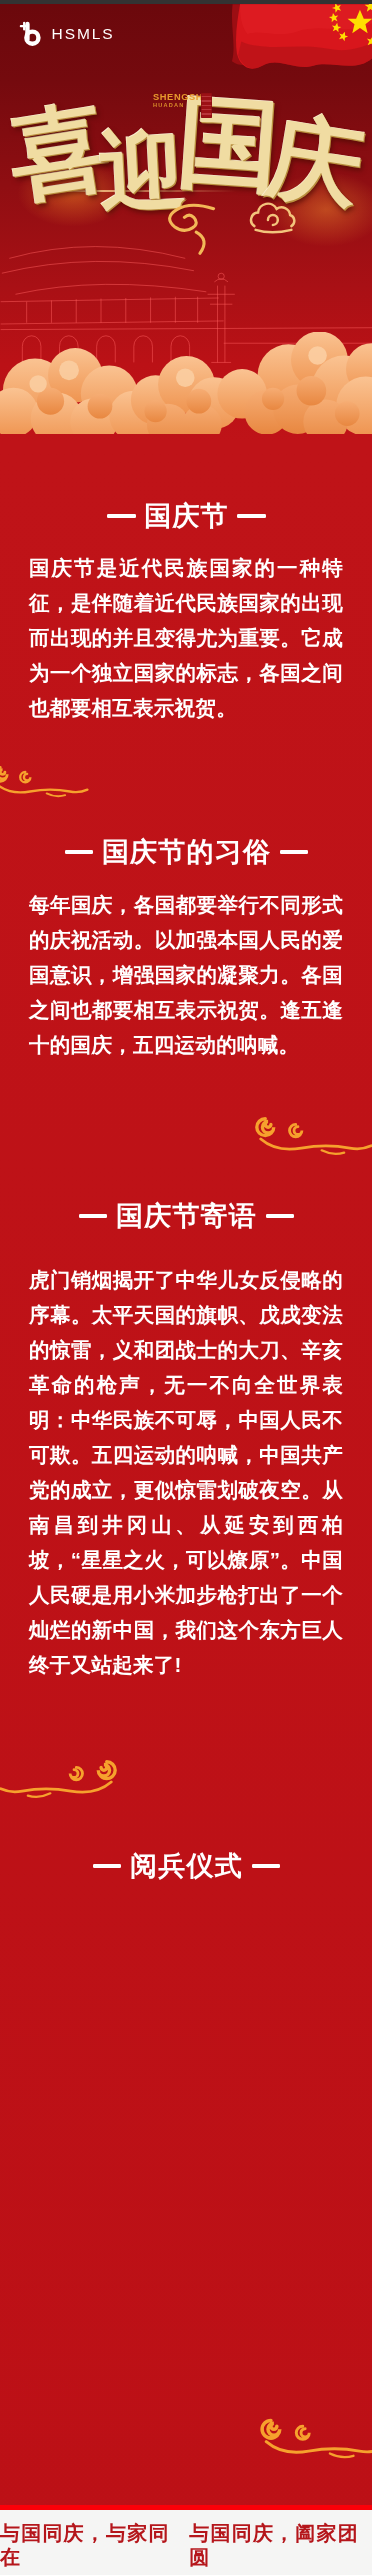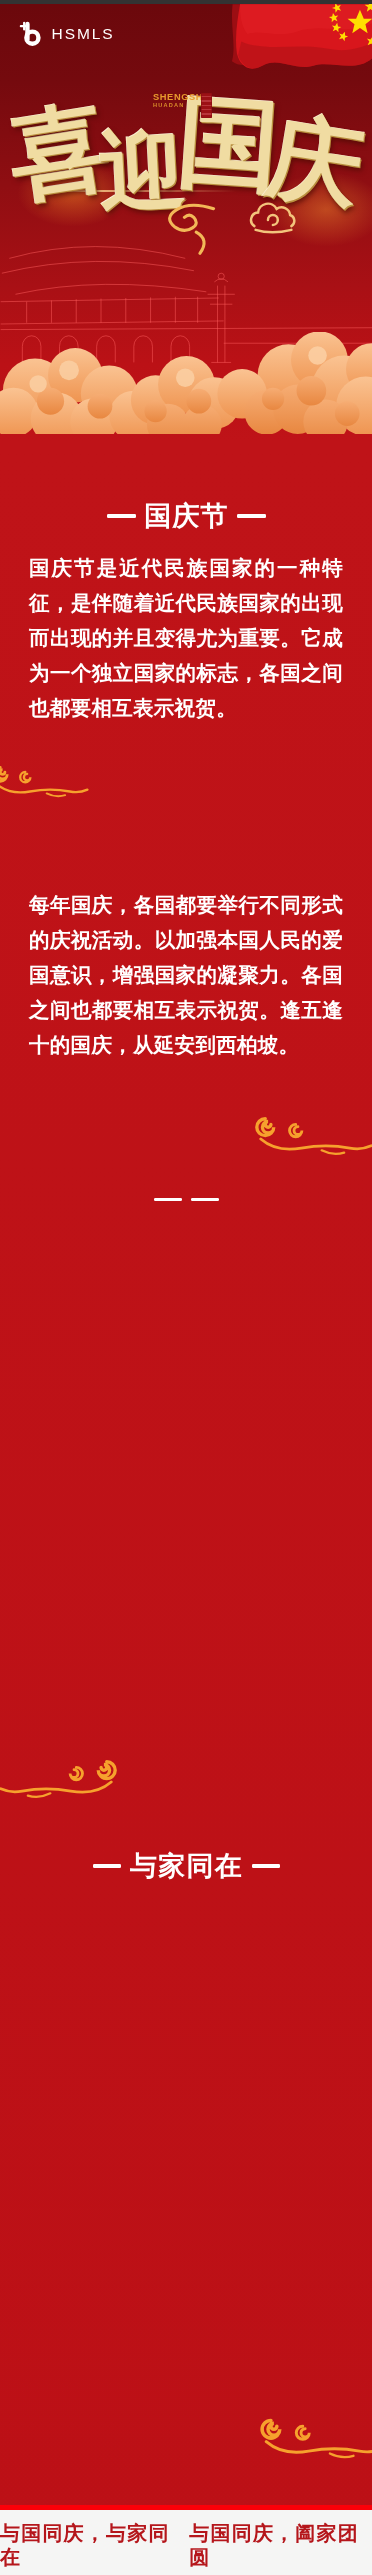--- a/index.html
+++ b/index.html
@@ -215,52 +215,59 @@
     <svg width="102" height="56" viewBox="0 0 220 95">
       <g fill="none" stroke="#F6A12D" stroke-linecap="round">
         <path stroke-width="6" d="M20 16 a15 15 0 1 0 15 15 a10 10 0 1 1 -10 -10 a5 5 0 1 0 5 5"></path>
         <path stroke-width="5" d="M74 26 a11 11 0 1 0 11 11 a7 7 0 1 1 -7 -7"></path>
         <path stroke-width="5" d="M12 52 q28 24 72 16 q44 -8 86 0 q20 4 38 -4"></path>
         <path stroke-width="4" d="M120 72 q20 10 40 4"></path>
       </g>
     </svg>
   </div>
 
-  <div class="body-text" id="p2">每年国庆，各国都要举行不同形式的庆祝活动。以加强本国人民的爱国意识，增强国家的凝聚力。各国之间也都要相互表示祝贺。逢五逢十的国庆，从延安到西柏坡。</div>
+  <div class="sec-heading" id="h2">
+    <span class="dash"></span>
+    <span>国庆节的习俗</span>
+    <span class="dash"></span>
+  </div>
+  <div class="body-text" id="p2">每年国庆，各国都要举行不同形式的庆祝活动。以加强本国人民的爱国意识，增强国家的凝聚力。各国之间也都要相互表示祝贺。逢五逢十的国庆，五四运动的呐喊。</div>
 
   <div class="cloud-decor cd2">
     <svg width="124" height="55" viewBox="0 0 220 95">
       <g fill="none" stroke="#F6A12D" stroke-linecap="round">
         <path stroke-width="6" d="M20 16 a15 15 0 1 0 15 15 a10 10 0 1 1 -10 -10 a5 5 0 1 0 5 5"></path>
         <path stroke-width="5" d="M74 26 a11 11 0 1 0 11 11 a7 7 0 1 1 -7 -7"></path>
         <path stroke-width="5" d="M12 52 q28 24 72 16 q44 -8 86 0 q20 4 38 -4"></path>
         <path stroke-width="4" d="M120 72 q20 10 40 4"></path>
       </g>
     </svg>
   </div>
 
   <div class="sec-heading" id="h3">
     <span class="dash"></span>
-    <span class="dash"></span>
-  </div>
+    <span>国庆节寄语</span>
+    <span class="dash"></span>
+  </div>
+  <div class="body-text" id="p3">虎门销烟揭开了中华儿女反侵略的序幕。太平天国的旗帜、戊戌变法的惊雷，义和团战士的大刀、辛亥革命的枪声，无一不向全世界表明：中华民族不可辱，中国人民不可欺。五四运动的呐喊，中国共产党的成立，更似惊雷划破夜空。从南昌到井冈山、从延安到西柏坡，“星星之火，可以燎原”。中国人民硬是用小米加步枪打出了一个灿烂的新中国，我们这个东方巨人终于又站起来了!</div>
 
   <div class="cloud-decor cd3">
     <svg width="124" height="55" viewBox="0 0 220 95">
       <g fill="none" stroke="#F6A12D" stroke-linecap="round" transform="scale(-1,1) translate(-220,0)">
         <path stroke-width="6" d="M20 16 a15 15 0 1 0 15 15 a10 10 0 1 1 -10 -10 a5 5 0 1 0 5 5"></path>
         <path stroke-width="5" d="M74 26 a11 11 0 1 0 11 11 a7 7 0 1 1 -7 -7"></path>
         <path stroke-width="5" d="M12 52 q28 24 72 16 q44 -8 86 0 q20 4 38 -4"></path>
         <path stroke-width="4" d="M120 72 q20 10 40 4"></path>
       </g>
     </svg>
   </div>
 
   <div class="sec-heading" id="h4">
     <span class="dash"></span>
-    <span>与家同在</span>
+    <span>阅兵仪式</span>
     <span class="dash"></span>
   </div>
 
   <div class="cloud-decor cd4">
     <svg width="130" height="56" viewBox="0 0 220 95">
       <g fill="none" stroke="#F6A12D" stroke-linecap="round">
         <path stroke-width="6" d="M20 16 a15 15 0 1 0 15 15 a10 10 0 1 1 -10 -10 a5 5 0 1 0 5 5"></path>
         <path stroke-width="5" d="M74 26 a11 11 0 1 0 11 11 a7 7 0 1 1 -7 -7"></path>
         <path stroke-width="5" d="M12 52 q28 24 72 16 q44 -8 86 0 q20 4 38 -4"></path>
         <path stroke-width="4" d="M120 72 q20 10 40 4"></path>

